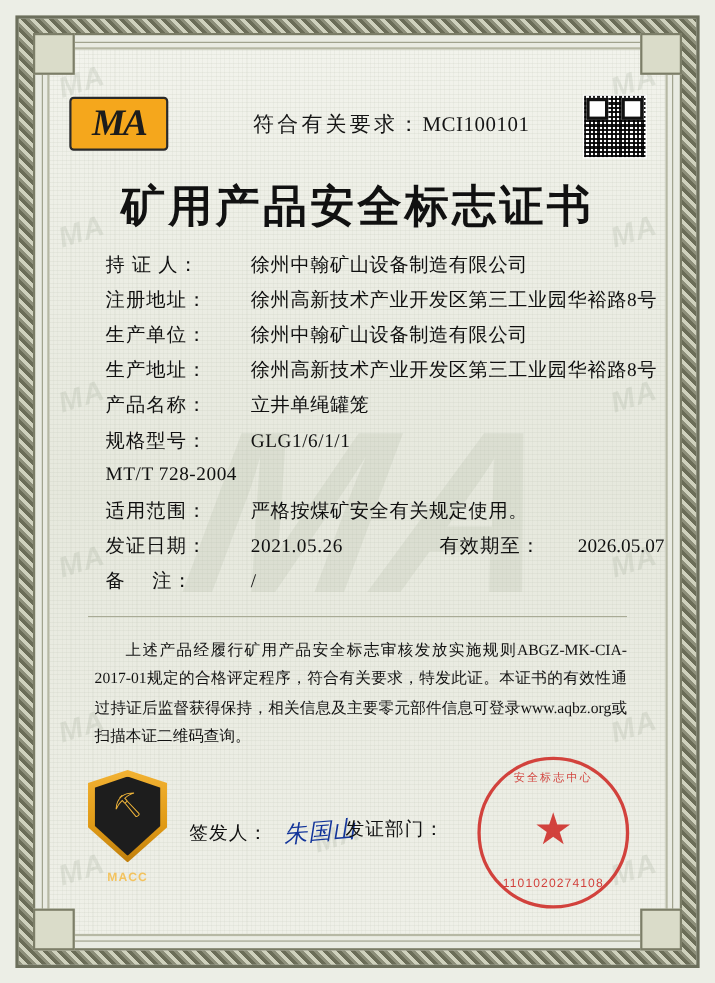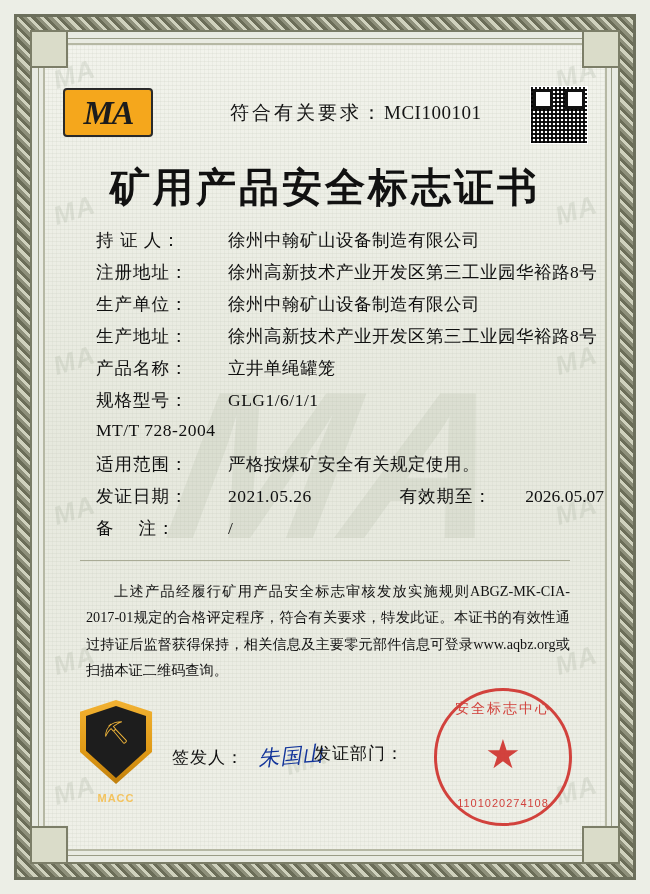--- a/index.html
+++ b/index.html
@@ -302,21 +302,21 @@
     color: #cf2b26;
     font-size: 40px;
     line-height: 1;
   }
   .seal .seal-text-top,
   .seal .seal-text-bottom {
     position: absolute;
     left: 0; right: 0;
     text-align: center;
     color: #cf2b26;
-    font-size: 14px;
+    font-size: 10px;
     font-family: "Liberation Sans", sans-serif;
     letter-spacing: 2px;
   }
   .seal .seal-text-top { top: 9px; }
   .seal .seal-text-bottom { bottom: 14px; font-size: 11px; letter-spacing: 1px; }
 </style>
 </head>
 <body>
 
 <div class="certificate">

